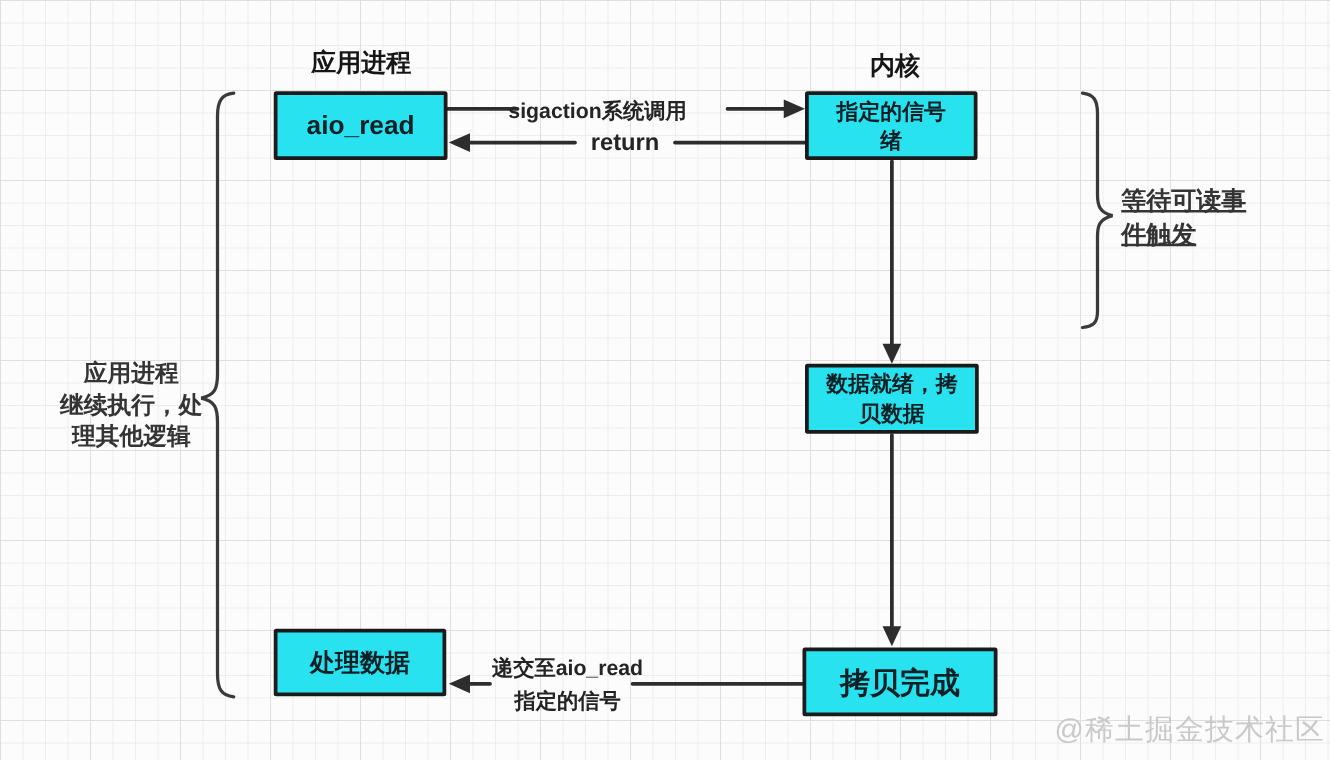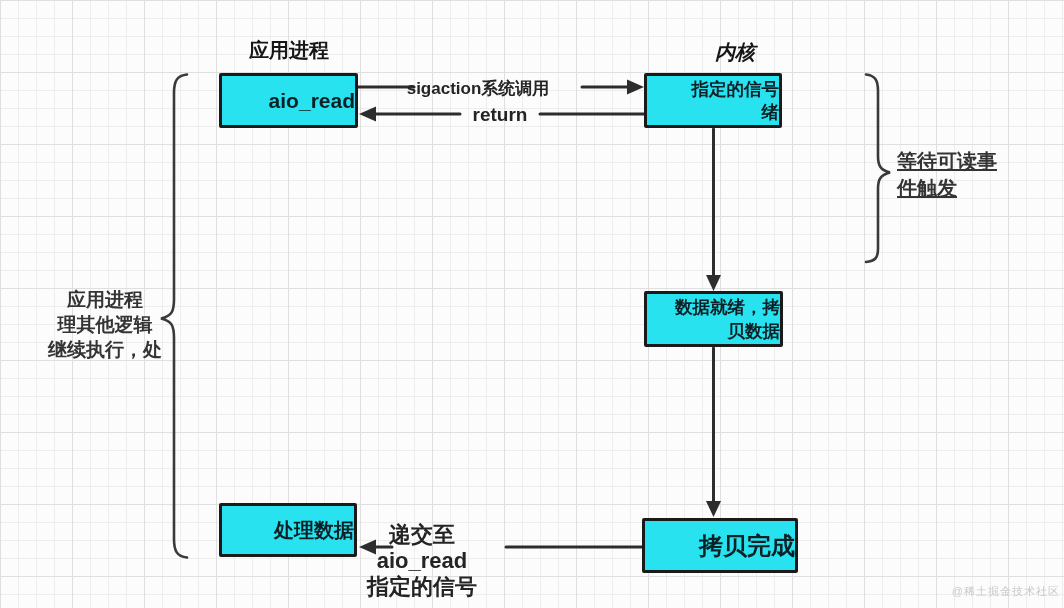--- a/index.html
+++ b/index.html
@@ -30,21 +30,21 @@
     background-size:72px 72px,72px 72px,18px 18px,18px 18px;
   }
   svg.wires{position:absolute;left:0;top:0;z-index:1;}
   .node{
     position:absolute;z-index:2;
     background:var(--node-fill);
     border:3px solid var(--node-border);
     border-radius:2px;
     box-sizing:border-box;
     display:flex;flex-direction:column;
-    align-items:flex-end;justify-content:center;
+    align-items:center;justify-content:center;
     text-align:center;
     font-weight:bold;color:#0D2026;
   }
   .node span{display:block;}
   .col-header{
     position:absolute;z-index:2;
     font-weight:bold;color:#161616;
     text-align:center;font-size:20px;
   }
   .edge-label{
@@ -54,21 +54,21 @@
   }
   .edge-label span{display:block;}
   .brace-label{
     position:absolute;z-index:2;
     font-weight:bold;color:#343434;
   }
   .brace-label span{display:block;}
   .watermark{
     position:absolute;z-index:2;
     right:4px;bottom:9px;
-    font-size:11px;color:var(--watermark);
+    font-size:23px;color:var(--watermark);
     font-weight:normal;letter-spacing:1px;
   }
 </style>
 </head>
 <body>
 
 <div class="canvas">
 
   <svg class="wires" width="1064" height="608" viewBox="0 0 1064 608">
 
@@ -95,21 +95,21 @@
       <path d="M376 547 H392"></path>
     </g>
     <polygon points="359,547 376,539.5 376,554.5" fill="#2D2D2D"></polygon>
 
     <path d="M187 74.5 C177 75.5 174 81 174 93 L174 299 C174 311 172 316 161 318.5 C172 321 174 326 174 338 L174 539 C174 551 177 556.5 187 557.5" stroke="#3A3A3A" stroke-width="2.6" stroke-linecap="round" fill="none"></path>
 
     <path d="M866 74.5 C875 75.5 878 80 878 91 L878 156 C878 165 880 170 890 172.5 C880 175 878 180 878 189 L878 249 C878 258 875 261 866 262" stroke="#3A3A3A" stroke-width="2.6" stroke-linecap="round" fill="none"></path>
   </svg>
 
   <div class="col-header" style="left:214px;top:37px;width:150px;">应用进程</div>
-  <div class="col-header" style="left:660px;top:39px;width:150px;font-style:italic;">内核</div>
+  <div class="col-header" style="left:641px;top:39px;width:150px;">内核</div>
 
   <div class="node" style="left:219px;top:73px;width:139px;height:55px;font-size:21px;">
     <span>aio_read</span>
   </div>
 
   <div class="node" style="left:644px;top:73px;width:138px;height:55px;font-size:17.5px;line-height:23px;">
     <span>指定的信号</span>
     <span>绪</span>
   </div>
 
@@ -123,29 +123,29 @@
   </div>
 
   <div class="node" style="left:219px;top:503px;width:138px;height:54px;font-size:20px;">
     <span>处理数据</span>
   </div>
 
   <div class="edge-label" style="left:388px;top:77px;width:180px;font-size:17px;">sigaction系统调用</div>
 
   <div class="edge-label" style="left:450px;top:104px;width:100px;font-size:19px;">return</div>
 
-  <div class="edge-label" style="left:356px;top:522px;width:132px;font-size:22px;line-height:26px;">
+  <div class="edge-label" style="left:388px;top:522px;width:132px;font-size:17px;line-height:26px;">
     <span>递交至aio_read</span>
     <span>指定的信号</span>
   </div>
 
   <div class="brace-label" style="left:35px;top:287px;width:140px;font-size:19px;line-height:25px;text-align:center;">
     <span>应用进程</span>
+    <span>继续执行，处</span>
     <span>理其他逻辑</span>
-    <span>继续执行，处</span>
   </div>
 
   <div class="brace-label" style="left:897px;top:148px;width:130px;font-size:20px;line-height:27px;text-align:left;text-decoration:underline;">
     <span>等待可读事</span>
     <span>件触发</span>
   </div>
 
   <div class="watermark">@稀土掘金技术社区</div>
 
 </div>

